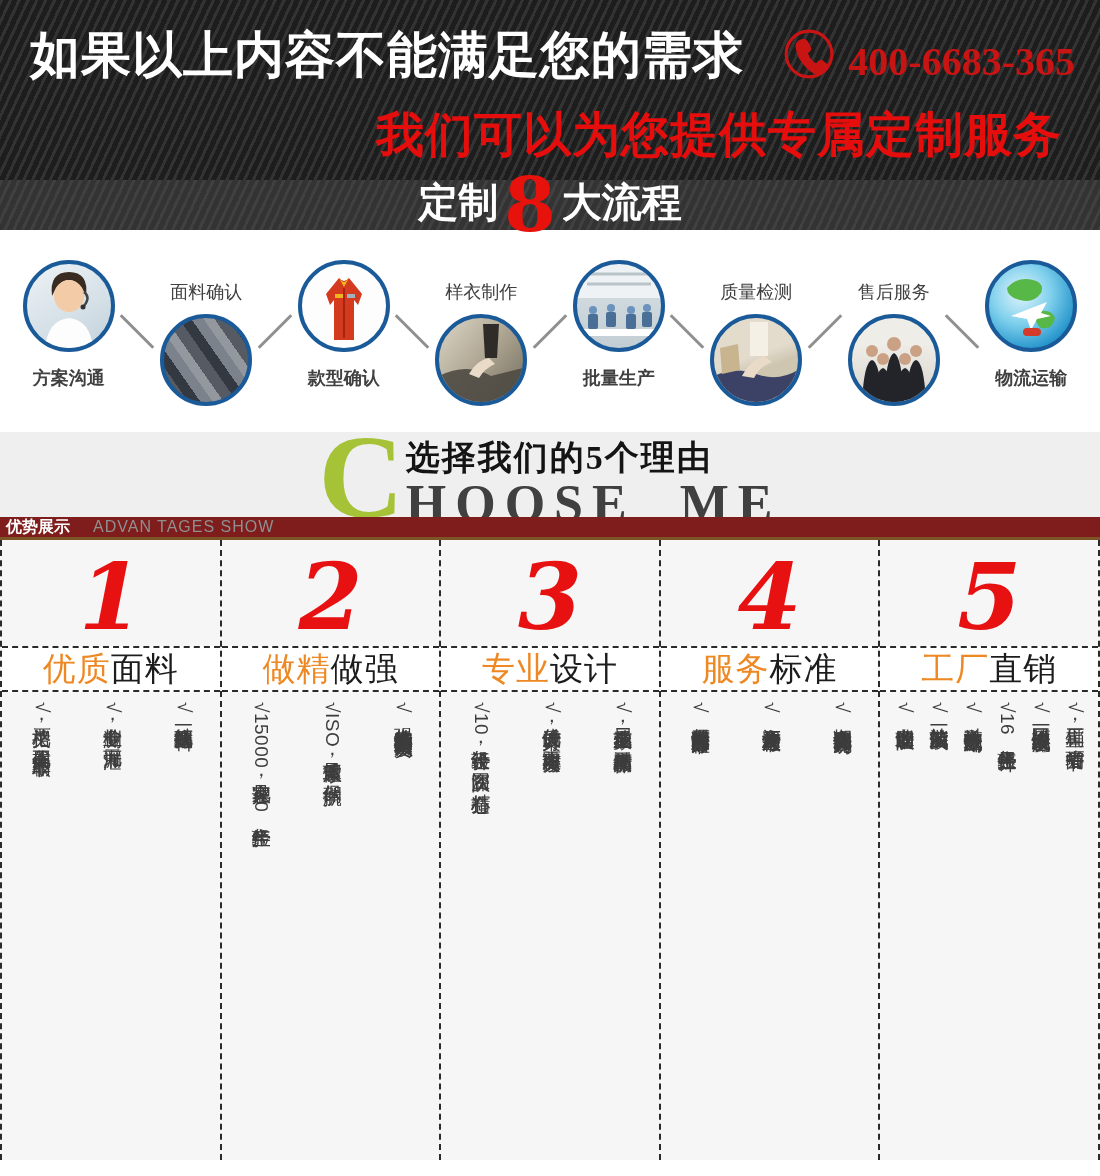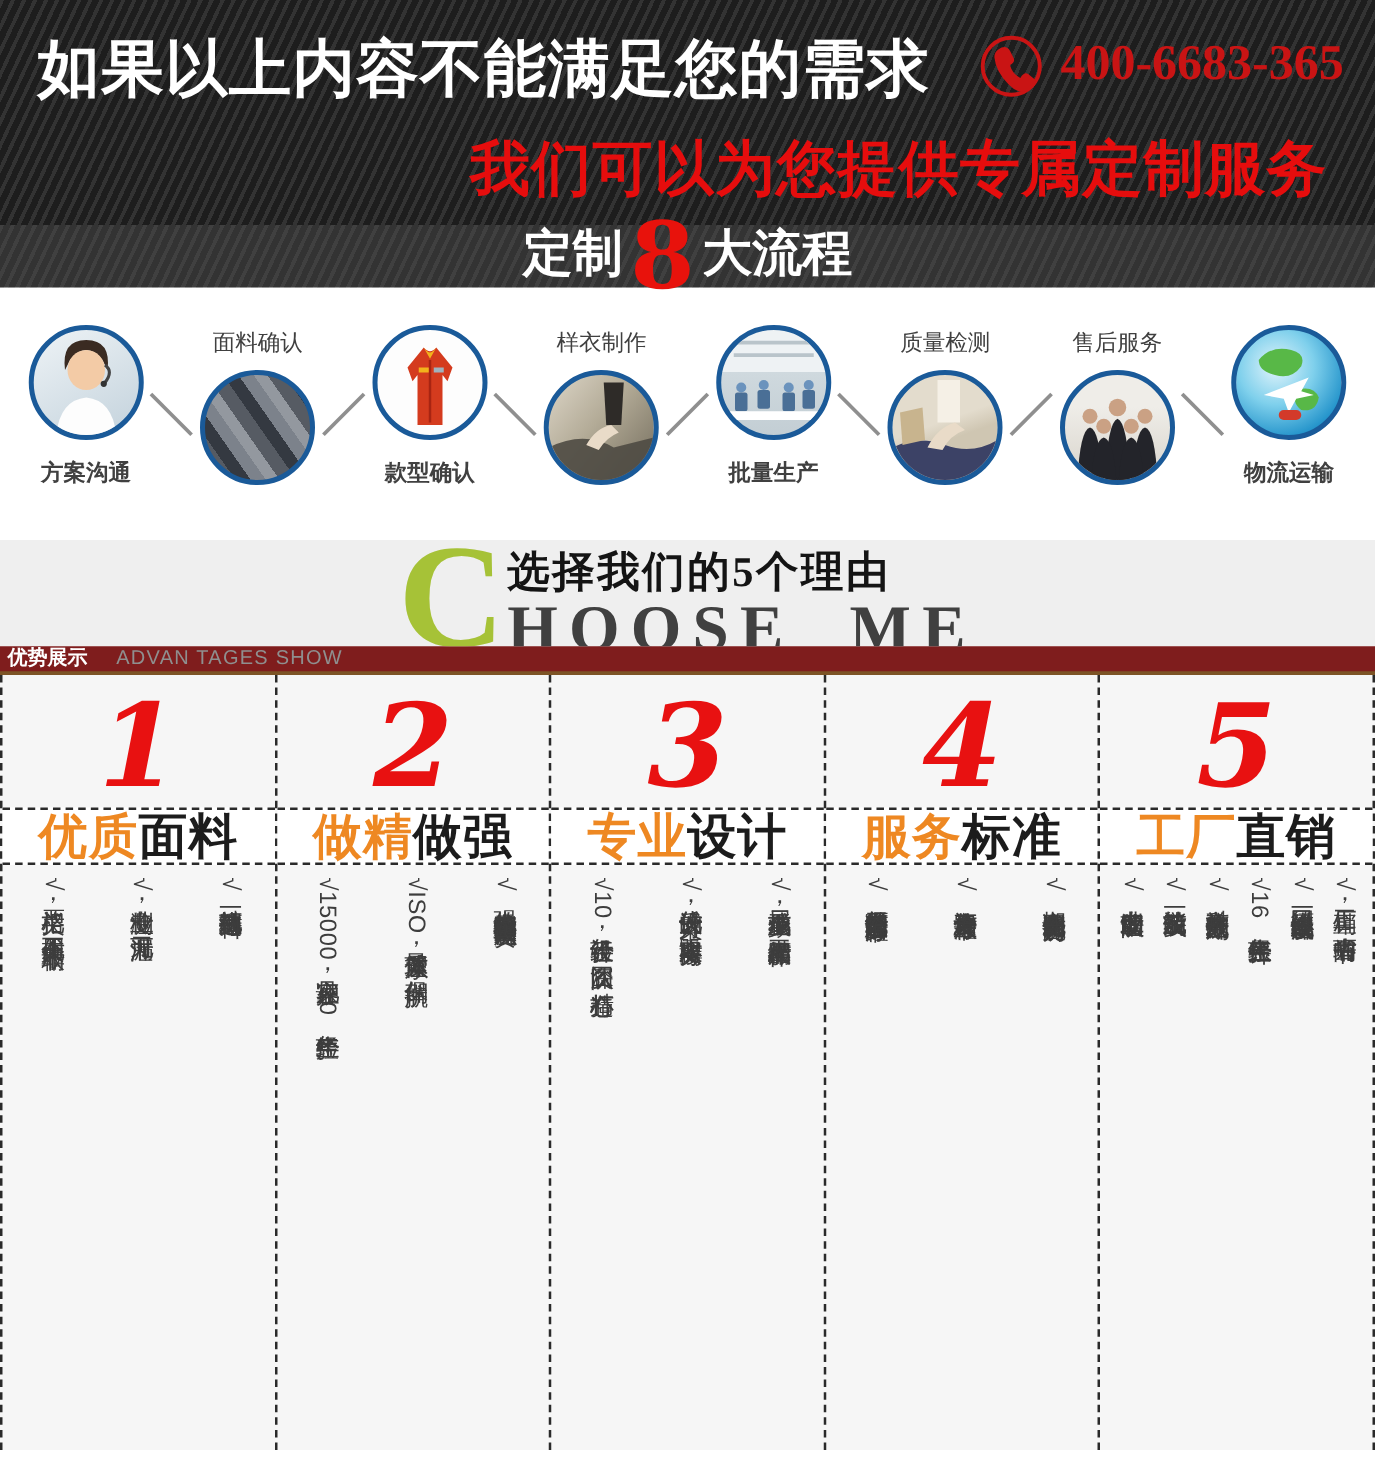--- a/index.html
+++ b/index.html
@@ -6,41 +6,41 @@
   .page { width:1100px; height:1176px; position:relative; overflow:hidden;
           font-family:"Liberation Sans","DejaVu Sans",sans-serif; background:#fff; }
 
   
   .banner { height:180px;
     background:#282828;
     background-image:repeating-linear-gradient(115deg, rgba(255,255,255,0.05) 0 3px, rgba(0,0,0,0.28) 3px 8px);
   }
   .banner-row1 { display:flex; align-items:center; padding:22px 25px 0 30px; }
   .headline { color:#ffffff; font-size:50px; font-weight:bold; letter-spacing:1px; margin:0; white-space:nowrap; }
-  .phone-block { margin-left:auto; display:flex; align-items:flex-start; gap:12px; }
+  .phone-block { margin-left:auto; display:flex; align-items:flex-end; gap:12px; }
   .phone-number { color:#c91414; font-family:"Liberation Serif","DejaVu Serif",serif;
                   font-weight:bold; font-size:40px; letter-spacing:0px; white-space:nowrap; }
   .banner-sub { color:#e60d0d; font-size:48px; font-weight:bold; text-align:right;
                 padding-right:38px; margin:14px 0 0; letter-spacing:1px; }
 
   
   .flow-bar { height:50px; background:#3a3a3a;
     background-image:repeating-linear-gradient(115deg, rgba(255,255,255,0.03) 0 3px, rgba(0,0,0,0.12) 3px 8px);
     display:flex; align-items:flex-end; justify-content:center;
     color:#fff; font-size:40px; font-weight:bold; position:relative; z-index:3; }
   .flow-num { color:#e8120c; font-family:"DejaVu Serif","Liberation Serif",serif; font-weight:bold;
               font-size:74px; line-height:50px; margin:0 6px; position:relative; top:0px; }
 
   
   .process { height:202px; background:#fff; position:relative; display:flex; }
   .step { width:137.5px; display:flex; flex-direction:column; align-items:center; }
   .step .label { font-size:18px; color:#404040; white-space:nowrap; }
   .step.up { padding-top:30px; }
   .step.up .label { margin-top:14px;font-weight:bold; }
-  .step.down { padding-top:32px; }
+  .step.down { padding-top:50px; }
   .step.down .circle { margin-top:10px; }
   .circle { width:84px; height:84px; border-radius:50%; border:4px solid #1a5a99;
             overflow:hidden; position:relative; background:#fff; flex:none; }
   .circle svg { position:absolute; left:0; top:0; }
   .p1 { background:linear-gradient(150deg,#eef3f6 0%,#c3d2dc 100%); }
   .p2 { background:repeating-linear-gradient(55deg,#93989f 0 9px,#565b63 9px 20px,#343941 20px 30px,#7c828b 30px 40px); }
   .p3 { background:#fdfdfd; }
   .p4 { background:linear-gradient(130deg,#ddd6c8 0%,#b3ab97 45%,#736c5c 100%); }
   .p5 { background:linear-gradient(180deg,#eef2f4 0%,#eef2f4 40%,#cfd9de 40%,#c3ced4 100%); }
   .p6 { background:linear-gradient(160deg,#e3dccd 0%,#e3dccd 45%,#cfc6b2 60%); }
@@ -70,21 +70,21 @@
   
   .reasons { height:620px; background:#f6f6f6; display:flex; box-sizing:border-box;
              border-left:2px dashed #2a2a2a; border-right:2px dashed #2a2a2a; }
   .rcol { flex:1; box-sizing:border-box; min-width:0; }
   .rcol + .rcol { border-left:2px dashed #2a2a2a; }
   .rnum { height:106px; display:flex; align-items:flex-end; justify-content:center;
           font-family:"DejaVu Serif","Liberation Serif",serif; font-style:italic; font-weight:bold;
           font-size:92px; line-height:98px; color:#e81111; }
   .rtitle { height:42px; background:#ffffff; border-top:2px dashed #2a2a2a; border-bottom:2px dashed #2a2a2a;
             display:flex; align-items:center; justify-content:center;
-            font-size:39px; font-weight:bold; color:#1c1c1c; letter-spacing:1px; white-space:nowrap; }
+            font-size:33px; font-weight:normal; color:#1c1c1c; letter-spacing:1px; white-space:nowrap; }
   .rtitle .hl { color:#ee8822; }
   .ritems { display:flex; flex-direction:row-reverse; justify-content:flex-start;
             gap:48px; padding:10px 24px 0 6px; }
   .v-item { writing-mode:vertical-rl; text-orientation:mixed;
             font-size:19px; line-height:23px; letter-spacing:0.5px; color:#3d3d3d; height:452px; }
   .col5 .ritems { gap:13px; padding-right:12px; }
   .col5 .v-item { line-height:21px; }
 
   .bottom-strip { height:16px; background:#ffffff; }
 </style>

